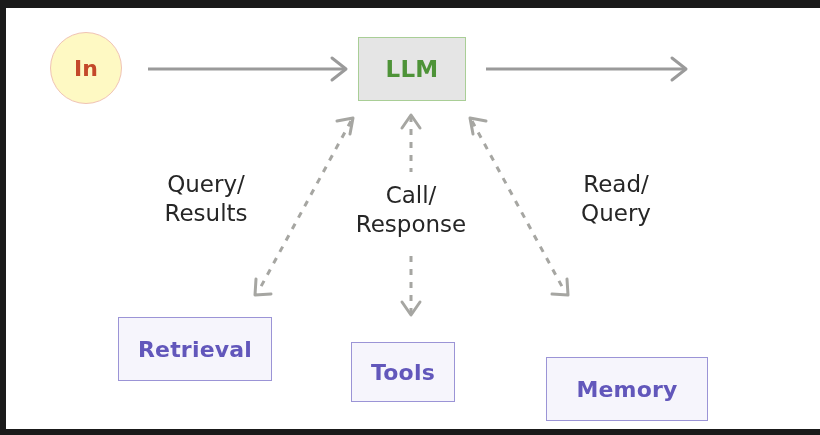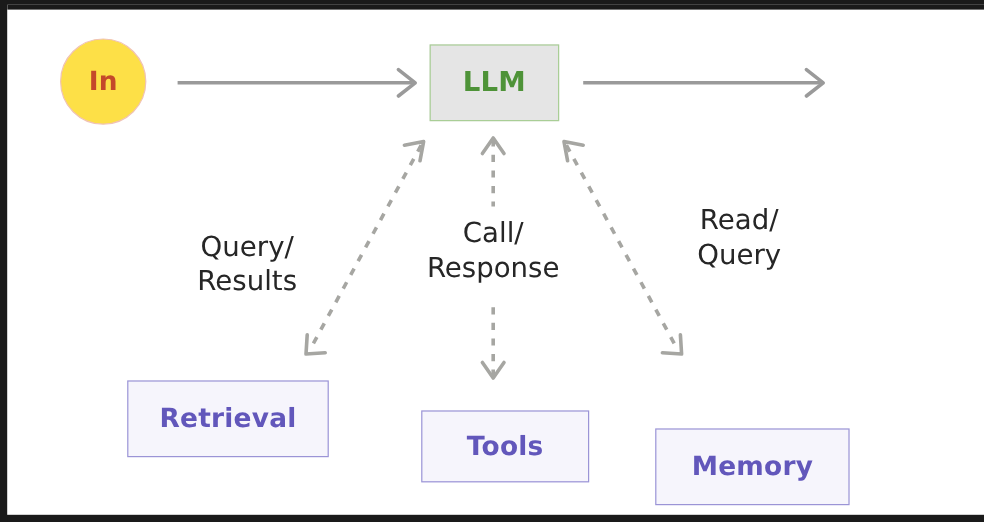--- a/index.html
+++ b/index.html
@@ -43,21 +43,21 @@
     letter-spacing: 0.2px;
     white-space: nowrap;
   }
   
   .node-in {
     left: 44px;
     top: 28px;
     width: 72px;
     height: 72px;
     border-radius: 50%;
-    background: #fde047;
+    background: #fef9c3;
     border: 1.6px solid #f0c3b4;
     color: #c4492a;
     font-size: 22px;
   }
   
   .node-out {
     left: 693px;
     top: 29px;
     width: 98px;
     height: 70px;
@@ -79,49 +79,49 @@
     font-size: 23px;
   }
   
   .node-box {
     background: #f6f5fc;
     border: 1.8px solid #9b94d6;
     color: #6257bb;
     font-size: 22px;
   }
   .node-retrieval {
-    left: 100px;
+    left: 112px;
     top: 313px;
-    width: 168px;
+    width: 154px;
     height: 64px;
   }
   .node-tools {
     left: 345px;
     top: 338px;
-    width: 140px;
+    width: 104px;
     height: 60px;
   }
   .node-memory {
     left: 540px;
     top: 313px;
     width: 162px;
     height: 64px;
     margin-top: 40px;
   }
   
   .edge-label {
     position: absolute;
     color: #262626;
     font-size: 23px;
     line-height: 1.28;
     text-align: center;
     white-space: pre;
     font-weight: normal;
   }
-  .label-query  { left: 120px; top: 166px; width: 160px; margin-top: 22px; }
+  .label-query  { left: 120px; top: 166px; width: 160px; }
   .label-call   { left: 325px; top: 177px; width: 160px; }
   .label-read   { left: 530px; top: 166px; width: 160px; }
 </style>
 </head>
 <body>
 
 <div id="canvas">
 
   <div id="frame-top-cap"></div>
 

